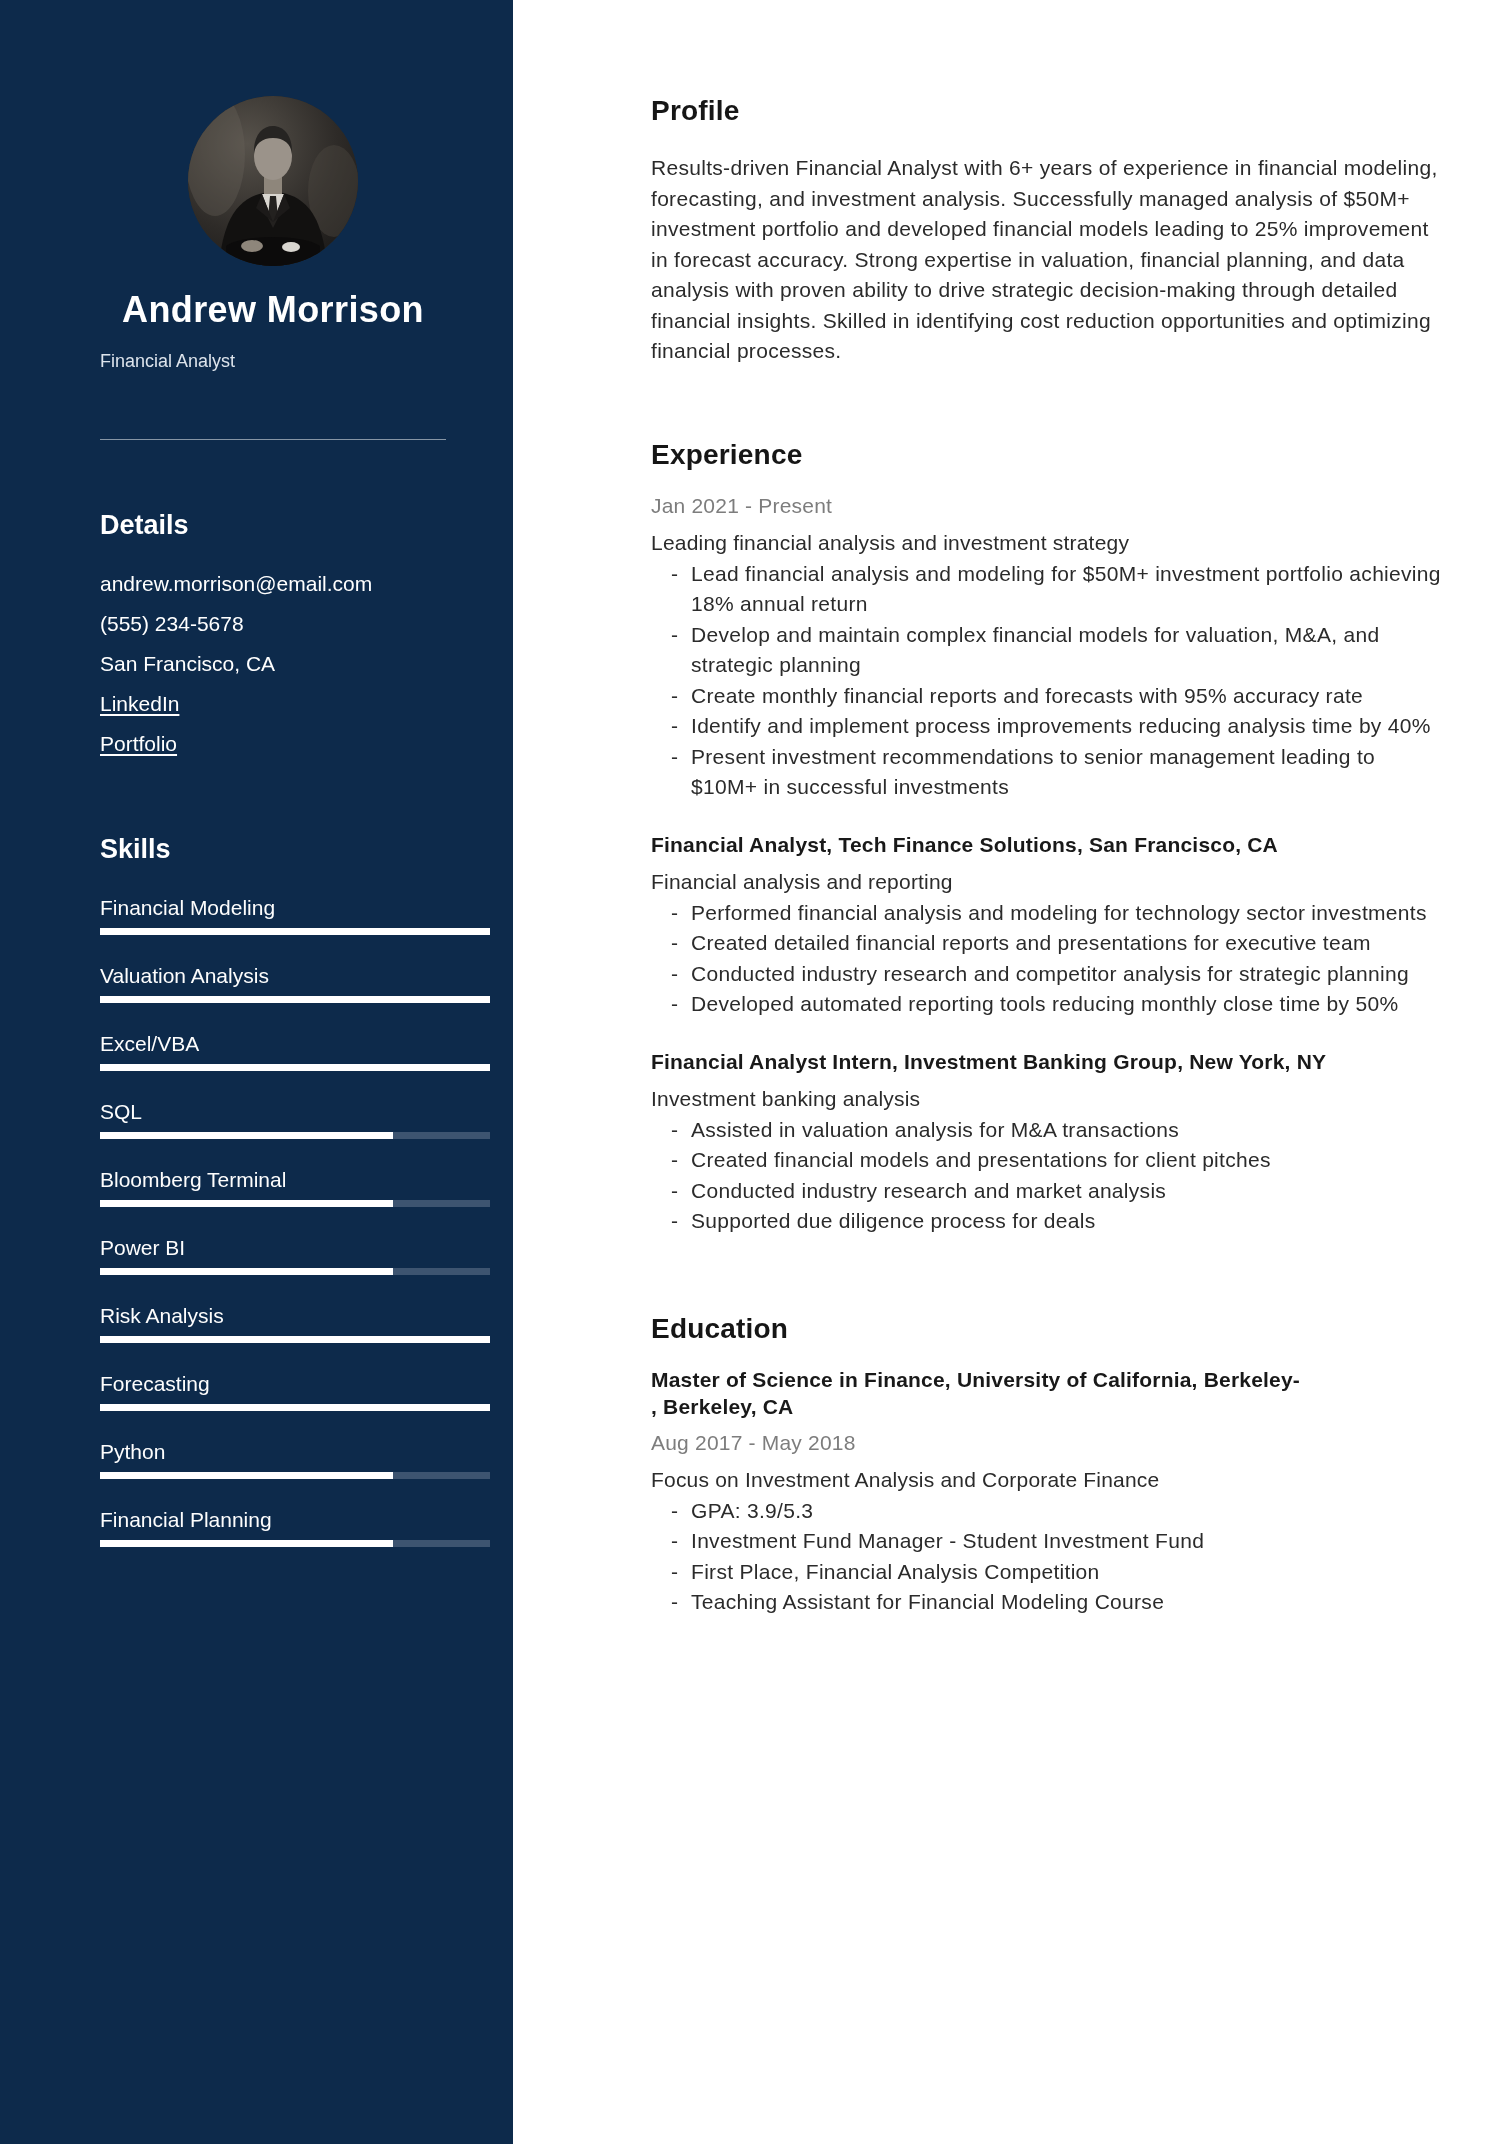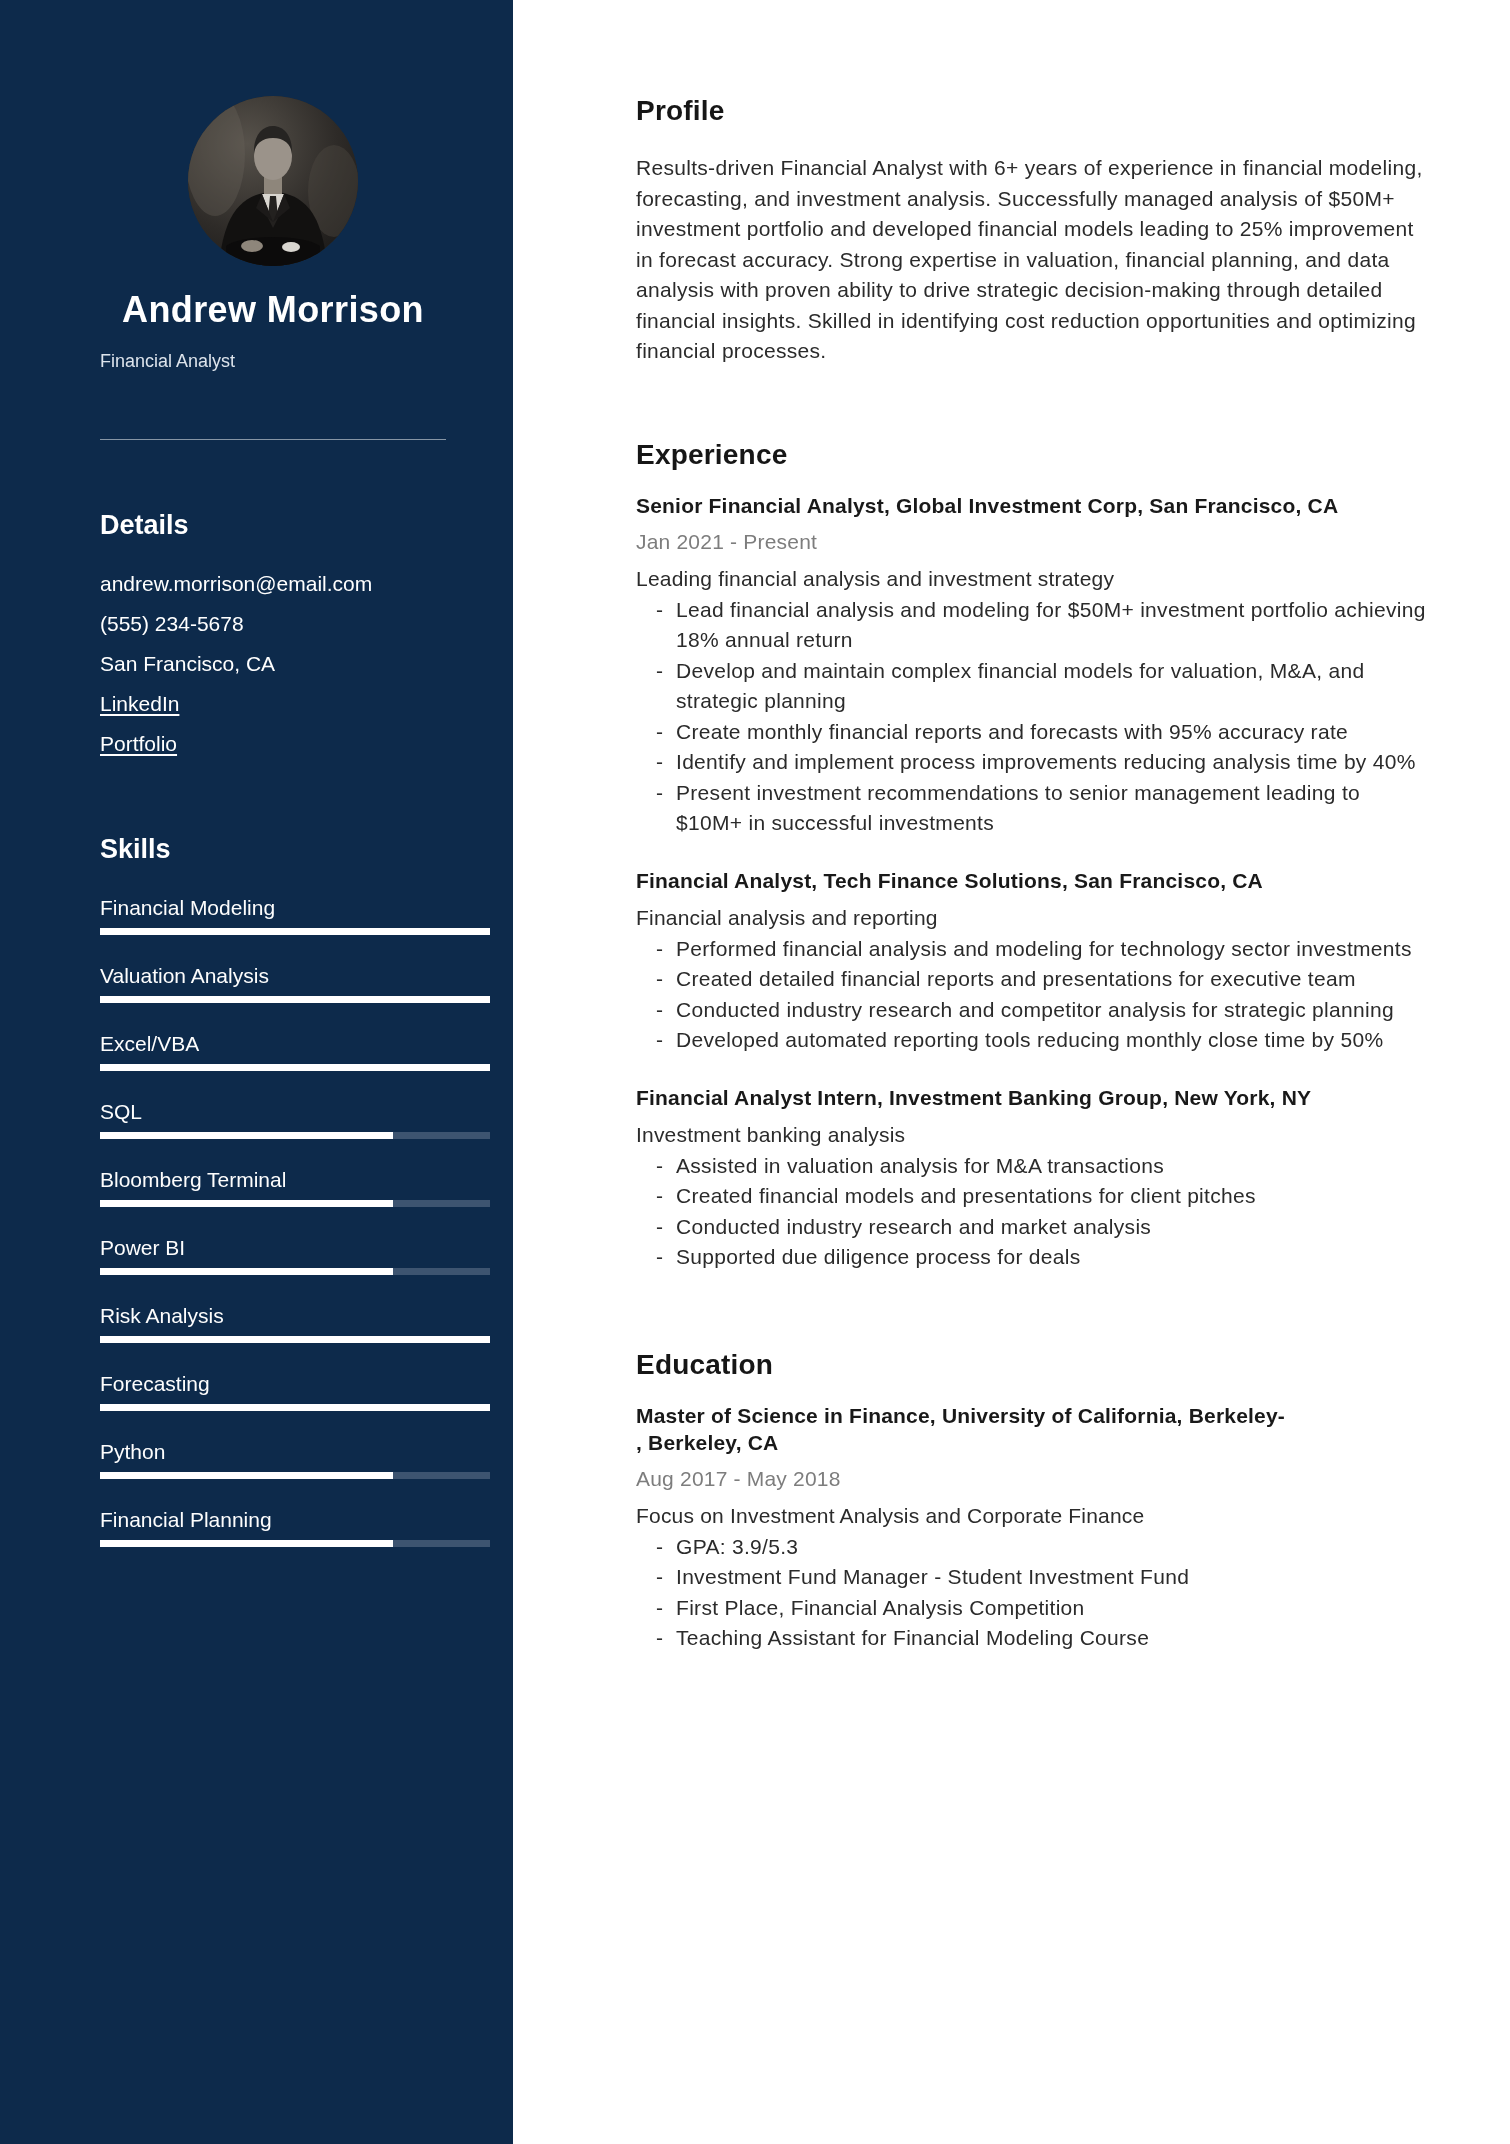--- a/index.html
+++ b/index.html
@@ -42,21 +42,21 @@
   .contact-row { line-height: 40px; height: 40px; white-space: nowrap; }
   .contact-row a { color: #ffffff; text-underline-offset: 3px; }
   .skills { margin-top: 33px; }
   .skill { margin-bottom: 28px; }
   .skill-label { font-size: 21px; line-height: 26px; color: #fdfdfd; }
   .skill-bar { height: 7px; margin-top: 7px; background: #3d5470; width: 390px; }
   .skill-fill { height: 100%; background: #ffffff; width: 0; }
 
   
   .main {
-    position: absolute; left: 557px; top: 0;
+    position: absolute; left: 572px; top: 0;
     width: 869px; padding: 95px 0 0 79px; color: #2b2b2b;
   }
   .sec-h2 {
     margin: 0; font-size: 28px; line-height: 32px; font-weight: 700;
     color: #161616; letter-spacing: 0.2px;
   }
   .sec-exp { margin-top: 72px; }
   .sec-edu { margin-top: 76px; }
   .profile-text {
     margin: 26px 0 0; width: 790px;
@@ -192,21 +192,20 @@
 
   <section>
     <h2 class="sec-h2">Profile</h2>
     <p class="profile-text">Results-driven Financial Analyst with 6+ years of experience in financial modeling, forecasting, and investment analysis. Successfully managed analysis of $50M+ investment portfolio and developed financial models leading to 25% improvement in forecast accuracy. Strong expertise in valuation, financial planning, and data analysis with proven ability to drive strategic decision-making through detailed financial insights. Skilled in identifying cost reduction opportunities and optimizing financial processes.</p>
   </section>
 
   <section class="sec-exp">
     <h2 class="sec-h2">Experience</h2>
 
     <article class="job">
-      <h3 class="job-title">Senior Financial Analyst, Global Investment Corp, San Francisco, CA</h3>
       <div class="job-dates">Jan 2021 - Present</div>
       <div class="job-summary">Leading financial analysis and investment strategy</div>
       <div class="bullets">
         <div class="bullet">
             <span class="dash">-</span>
             <span class="btxt">Lead financial analysis and modeling for $50M+ investment portfolio achieving 18% annual return</span>
           </div>
         <div class="bullet">
             <span class="dash">-</span>
             <span class="btxt">Develop and maintain complex financial models for valuation, M&amp;A, and strategic planning</span>

